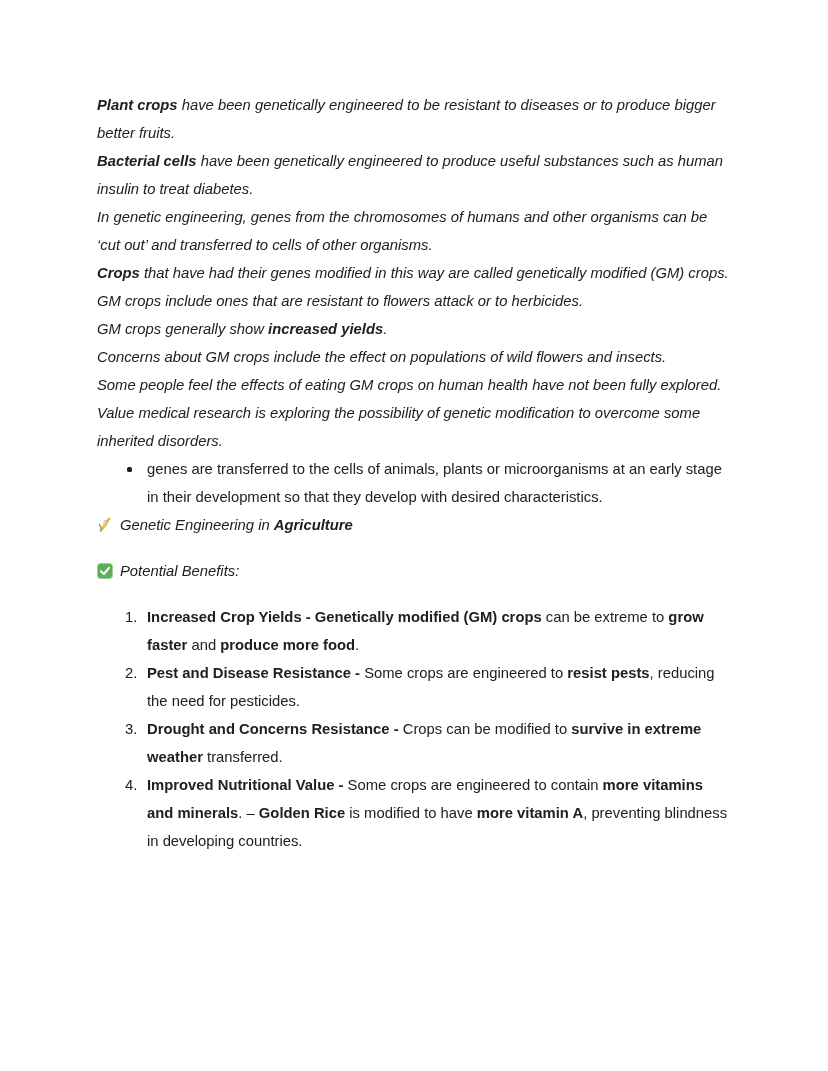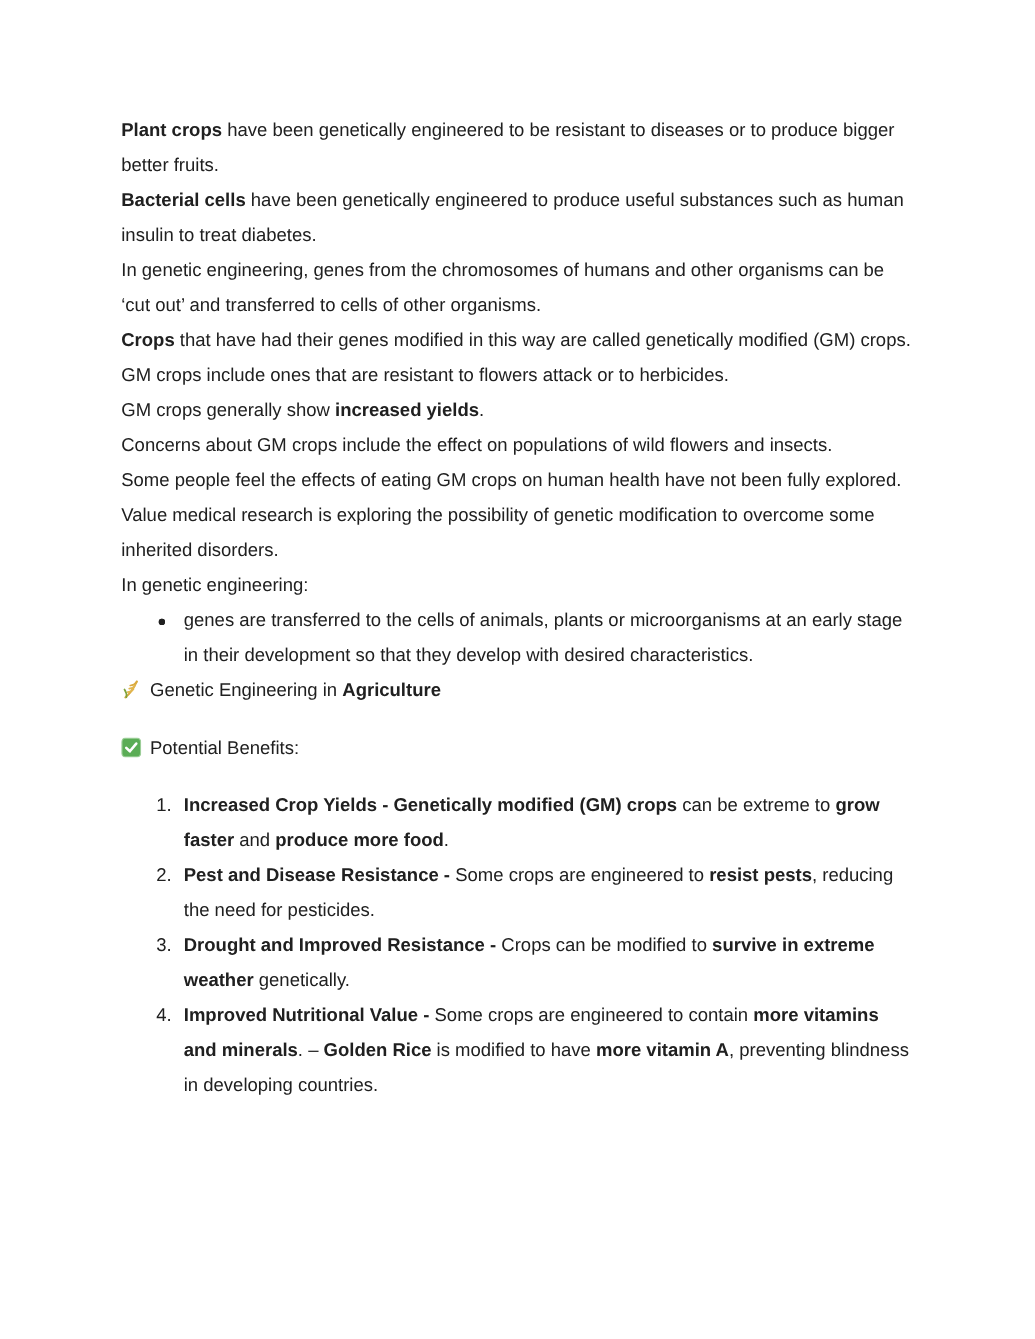--- a/index.html
+++ b/index.html
@@ -16,21 +16,21 @@
     background: #ffffff;
   }
   .doc-content {
     position: absolute;
     left: 97px; top: 91px;
     width: 633px;
     font-size: 14.8px;
     line-height: 28px;
     letter-spacing: 0;
   }
-  .para { margin: 0; }
+  .para { margin: 0; font-style: italic; }
   .b { font-weight: bold; }
   .spacer { height: 18px; }
   .li { position: relative; padding-left: 50px; }
   .dot {
     position: absolute; left: 30px; top: 11.5px;
     width: 5px; height: 5px; border-radius: 50%;
     background: #202020;
   }
   .num { position: absolute; left: 28px; }
   .emoji-line .icon {
@@ -47,21 +47,20 @@
 <div class="page">
   <div class="doc-content">
       <div class="para"><span class="b">Plant crops</span><span class="r"> have been genetically engineered to be resistant to diseases or to produce bigger better fruits.</span></div>
       <div class="para"><span class="b">Bacterial cells</span><span class="r"> have been genetically engineered to produce useful substances such as human insulin to treat diabetes.</span></div>
       <div class="para"><span class="r">In genetic engineering, genes from the chromosomes of humans and other organisms can be ‘cut out’ and transferred to cells of other organisms.</span></div>
       <div class="para"><span class="b">Crops</span><span class="r"> that have had their genes modified in this way are called genetically modified (GM) crops. GM crops include ones that are resistant to flowers attack or to herbicides.</span></div>
       <div class="para"><span class="r">GM crops generally show </span><span class="b">increased yields</span><span class="r">.</span></div>
       <div class="para"><span class="r">Concerns about GM crops include the effect on populations of wild flowers and insects.</span></div>
       <div class="para"><span class="r">Some people feel the effects of eating GM crops on human health have not been fully explored.</span></div>
       <div class="para"><span class="r">Value medical research is exploring the possibility of genetic modification to overcome some inherited disorders.</span></div>
-      <div class="para"><span class="r">In genetic engineering:</span></div>
       <div class="li"><span class="dot"></span></div>
       <div class="li"><span class="dot"></span><span class="li-text"><span class="r">genes are transferred to the cells of animals, plants or microorganisms at an early stage in their development so that they develop with desired characteristics.</span></span></div>
       <div class="para emoji-line"><span class="icon">
   <svg width="17" height="17" viewBox="0 0 17 17" xmlns="http://www.w3.org/2000/svg" fill="none">
     <path d="M3.2 15 C6.5 12.5 9.5 8.5 12.5 2.2" stroke="#D9A93E" stroke-width="1.5" stroke-linecap="round"></path>
     <path d="M12.5 2.2 C10.8 4.6 9.2 5.3 7.2 5.4" stroke="#D9A93E" stroke-width="1.4" stroke-linecap="round"></path>
     <path d="M11.2 5.2 C9.8 7.2 8.4 7.8 6.4 7.9" stroke="#E2B64E" stroke-width="1.4" stroke-linecap="round"></path>
     <path d="M9.8 8.2 C8.6 10 7.2 10.6 5.2 10.7" stroke="#E2B64E" stroke-width="1.4" stroke-linecap="round"></path>
     <path d="M2.6 8.6 C3.8 10.4 4.6 12.6 4.1 14.8" stroke="#7FA33C" stroke-width="1.4" stroke-linecap="round"></path>
   </svg>
@@ -69,16 +68,16 @@
       <div class="spacer"></div>
       <div class="para emoji-line"><span class="icon">
   <svg width="16" height="16" viewBox="0 0 16 16" xmlns="http://www.w3.org/2000/svg" fill="none" style="margin-top:1px">
     <rect x="0.5" y="0.5" width="15" height="15" rx="3" fill="#5BAD56" stroke="#9CCE98"></rect>
     <path d="M4 8.3 L6.9 11 L12 4.9" stroke="#ffffff" stroke-width="2.1" stroke-linecap="round" stroke-linejoin="round"></path>
   </svg>
 </span><span class="r">Potential Benefits:</span></div>
       <div class="spacer"></div>
       <div class="li"><span class="num">1.</span><span class="li-text"><span class="b">Increased Crop Yields - Genetically modified (GM) crops</span><span class="r"> can be extreme to </span><span class="b">grow faster</span><span class="r"> and </span><span class="b">produce more food</span><span class="r">.</span></span></div>
       <div class="li"><span class="num">2.</span><span class="li-text"><span class="b">Pest and Disease Resistance -</span><span class="r"> Some crops are engineered to </span><span class="b">resist pests</span><span class="r">, reducing the need for pesticides.</span></span></div>
-      <div class="li"><span class="num">3.</span><span class="li-text"><span class="b">Drought and Improved Resistance -</span><span class="r"> Crops can be modified to </span><span class="b">survive in extreme weather</span><span class="r"> genetically.</span></span></div>
+      <div class="li"><span class="num">3.</span><span class="li-text"><span class="b">Drought and Concerns Resistance -</span><span class="r"> Crops can be modified to </span><span class="b">survive in extreme weather</span><span class="r"> transferred.</span></span></div>
       <div class="li"><span class="num">4.</span><span class="li-text"><span class="b">Improved Nutritional Value -</span><span class="r"> Some crops are engineered to contain </span><span class="b">more vitamins and minerals</span><span class="r">. – </span><span class="b">Golden Rice</span><span class="r"> is modified to have </span><span class="b">more vitamin A</span><span class="r">, preventing blindness in developing countries.</span></span></div>
     </div>
 </div>
 
 </body></html>

